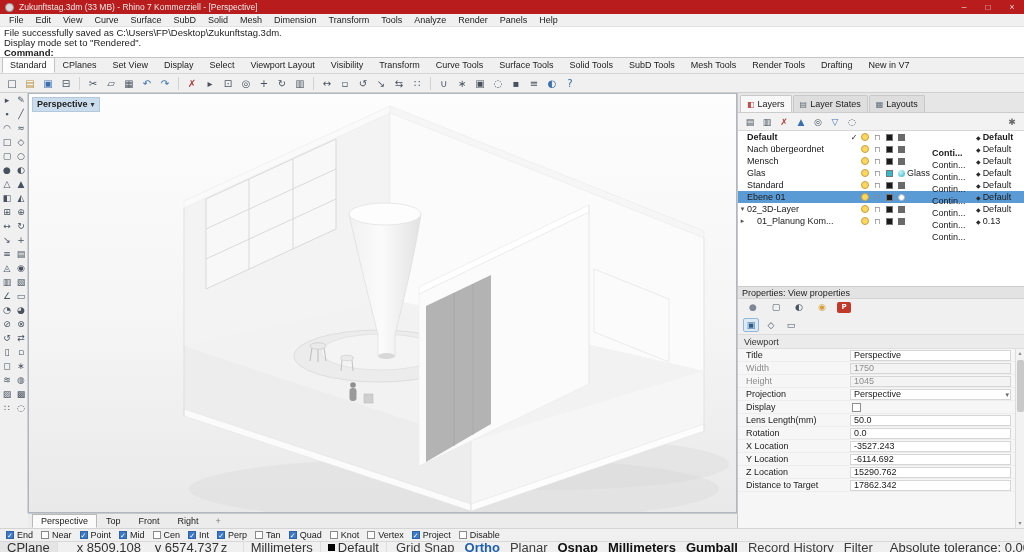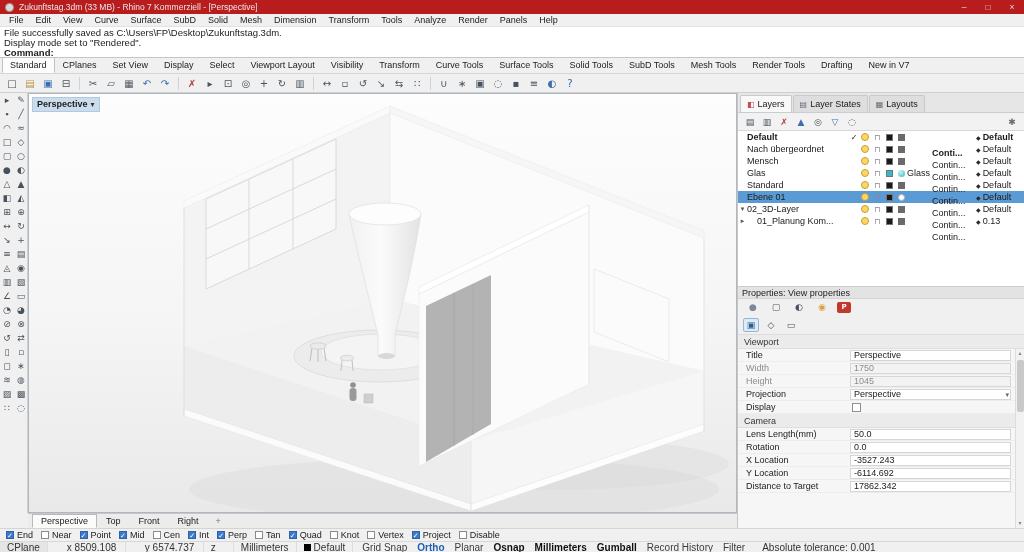--- a/index.html
+++ b/index.html
@@ -120,21 +120,21 @@
   .vtab { padding:1px 8px; color:#222; border:1px solid transparent; }
   .vtab.active { background:#fbfbfb; border:1px solid #b9b9b9; border-bottom-color:#fbfbfb; }
   .vtab-plus { margin-left:8px; color:#777; font-size:9px; }
   .osnap { position:absolute; left:0; top:528px; width:1024px; height:13px;
     background:#f0f0f0; border-top:1px solid #d4d4d4; display:flex; align-items:center; gap:8px; padding-left:6px; }
   .osnap-item { display:flex; align-items:center; gap:3px; }
   .cb { width:8px; height:8px; border:1px solid #8a8a8a; background:#ffffff;
     font-size:7px; line-height:7px; text-align:center; color:#ffffff; }
   .cb.checked { background:#3b79c9; border-color:#2f62a6; }
   .statusbar { position:absolute; left:0; top:541px; width:1024px; height:11px;
-    background:#f0f0f0; border-top:1px solid #d8d8d8; display:flex; align-items:center; font-size:10px; color:#333; }
+    background:#f0f0f0; border-top:1px solid #d8d8d8; display:flex; align-items:center; font-size:13px; color:#333; }
   .sb-seg { padding:0 7px; border-right:1px solid #dedede; height:100%; display:flex; align-items:center; white-space:nowrap; }
   .sb-cplane { background:#e5e5e5; }
   .sb-x,.sb-y { min-width:66px;margin-left:12px; }
   .sb-z { min-width:30px; }
   .sb-chip { width:7px; height:7px; background:#000000; margin-right:3px; }
   .sb-toggles { display:flex; gap:10px; padding:0 9px; }
   .sb-toggle { white-space:nowrap; color:#3c3c3c; }
   .sb-toggle.active { font-weight:bold; color:#101010;text-align:center; }
   .sb-toggle.accent { color:#1e5fb0; font-weight:bold; }
   .sb-tol { margin-left:8px; white-space:nowrap; }
@@ -539,36 +539,39 @@
         <span class="prop-value dis">1045</span>
       </div>
       <div class="prop-row">
         <span class="prop-label">Projection</span>
         <span class="prop-value">Perspective<span class="dd-arrow">▾</span></span>
       </div>
       <div class="prop-row">
         <span class="prop-label">Display</span>
         <span class="pcb"></span>
       </div>
-      <div class="prop-section">Camera</div>
       <div class="prop-row">
         <span class="prop-label">Lens Length(mm)</span>
         <span class="prop-value">50.0</span>
       </div>
       <div class="prop-row">
         <span class="prop-label">Rotation</span>
         <span class="prop-value">0.0</span>
       </div>
       <div class="prop-row">
         <span class="prop-label">X Location</span>
         <span class="prop-value">-3527.243</span>
       </div>
       <div class="prop-row">
         <span class="prop-label">Y Location</span>
         <span class="prop-value">-6114.692</span>
+      </div>
+      <div class="prop-row">
+        <span class="prop-label">Z Location</span>
+        <span class="prop-value">15290.762</span>
       </div>
       <div class="prop-row">
         <span class="prop-label">Distance to Target</span>
         <span class="prop-value">17862.342</span>
       </div>
     </div>
   <div class="props-scroll">
     <span class="ps-up">▴</span>
     <div class="ps-thumb"></div>
     <span class="ps-down">▾</span>

